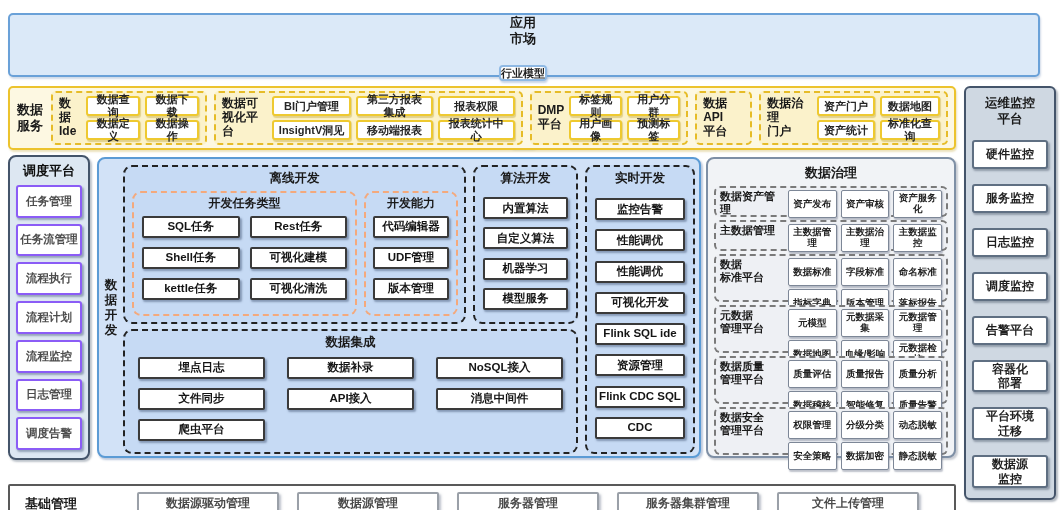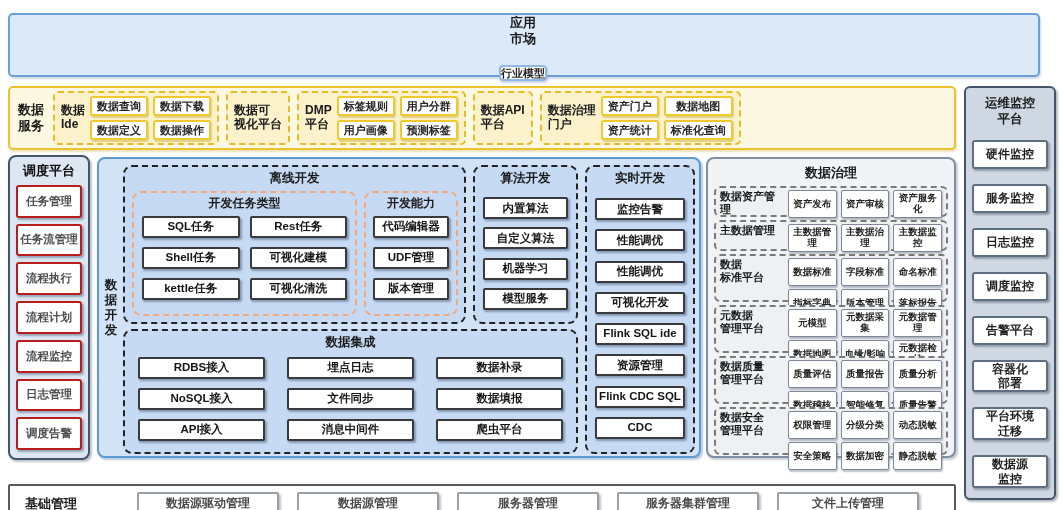--- a/index.html
+++ b/index.html
@@ -36,21 +36,21 @@
   .svc-box { height:20px; padding:0 5px; border:2px solid #eec930; border-radius:3px;
     font-size:11px; font-weight:700; color:#262626; box-shadow:1px 1.5px 1px rgba(190,160,40,.4); }
 
   
   .scheduler { position:absolute; left:8px; top:155px; width:82px; height:305px;
     background:#dde7f2; border:2px solid #44546a; border-radius:8px;
     padding:5px 6px; display:flex; flex-direction:column;
     box-shadow:1.5px 2px 2px rgba(70,85,105,.35); }
   .panel-title { text-align:center; font-weight:700; font-size:13px; color:#0f0f0f; }
   .scheduler .panel-title { margin-bottom:2px; }
-  .sch-box { flex:1; margin:3px 0; border:2px solid #b91c1c; border-radius:3px;
+  .sch-box { flex:1; margin:3px 0; border:2px solid #8b5cf6; border-radius:3px;
     font-size:11.5px; font-weight:600; color:#4d4d4d; box-shadow:1.5px 2px 2px rgba(80,100,130,.5); }
 
   
   .data-dev { position:absolute; left:97px; top:157px; width:604px; height:301px;
     background:#d2e2f7; border:2px solid #5b9bd5; border-radius:8px;
     box-shadow:1.5px 2px 2px rgba(90,120,170,.4); }
   .dev-vlabel { position:absolute; left:2px; top:50%; transform:translateY(-50%);
     width:20px; text-align:center; font-size:12.5px; font-weight:700; line-height:1.2; }
   .dev-section { position:absolute; background:#c6daf4; border:2px dashed #222; border-radius:9px; }
   .sec-offline     { left:24px;  top:6px;   width:343px; height:159px; }
@@ -134,20 +134,28 @@
         <div class="box svc-box">数据查询</div>
         <div class="box svc-box">数据下载</div>
         <div class="box svc-box">数据定义</div>
         <div class="box svc-box">数据操作</div>
       </div>
     </div>
 
     <div class="svc-group">
       <div class="group-label pre">数据可
 视化平台</div>
+      <div class="svc-grid cols3">
+        <div class="box svc-box">BI门户管理</div>
+        <div class="box svc-box">第三方报表集成</div>
+        <div class="box svc-box">报表权限</div>
+        <div class="box svc-box">InsightV洞见</div>
+        <div class="box svc-box">移动端报表</div>
+        <div class="box svc-box">报表统计中心</div>
+      </div>
     </div>
 
     <div class="svc-group">
       <div class="group-label pre">DMP
 平台</div>
       <div class="svc-grid cols2">
         <div class="box svc-box">标签规则</div>
         <div class="box svc-box">用户分群</div>
         <div class="box svc-box">用户画像</div>
         <div class="box svc-box">预测标签</div>
@@ -229,26 +237,24 @@
         <div class="box dev-box">Flink SQL ide</div>
         <div class="box dev-box">资源管理</div>
         <div class="box dev-box">Flink CDC SQL</div>
         <div class="box dev-box">CDC</div>
       </div>
     </div>
 
     <div class="dev-section sec-integration">
       <div class="dev-sec-title">数据集成</div>
       <div class="int-grid">
-        <div class="box dev-box">RDBS接入</div>
         <div class="box dev-box">埋点日志</div>
         <div class="box dev-box">数据补录</div>
         <div class="box dev-box">NoSQL接入</div>
         <div class="box dev-box">文件同步</div>
-        <div class="box dev-box">数据填报</div>
         <div class="box dev-box">API接入</div>
         <div class="box dev-box">消息中间件</div>
         <div class="box dev-box">爬虫平台</div>
       </div>
     </div>
   </section>
 
   <section class="governance">
     <div class="gov-title">数据治理</div>
 

